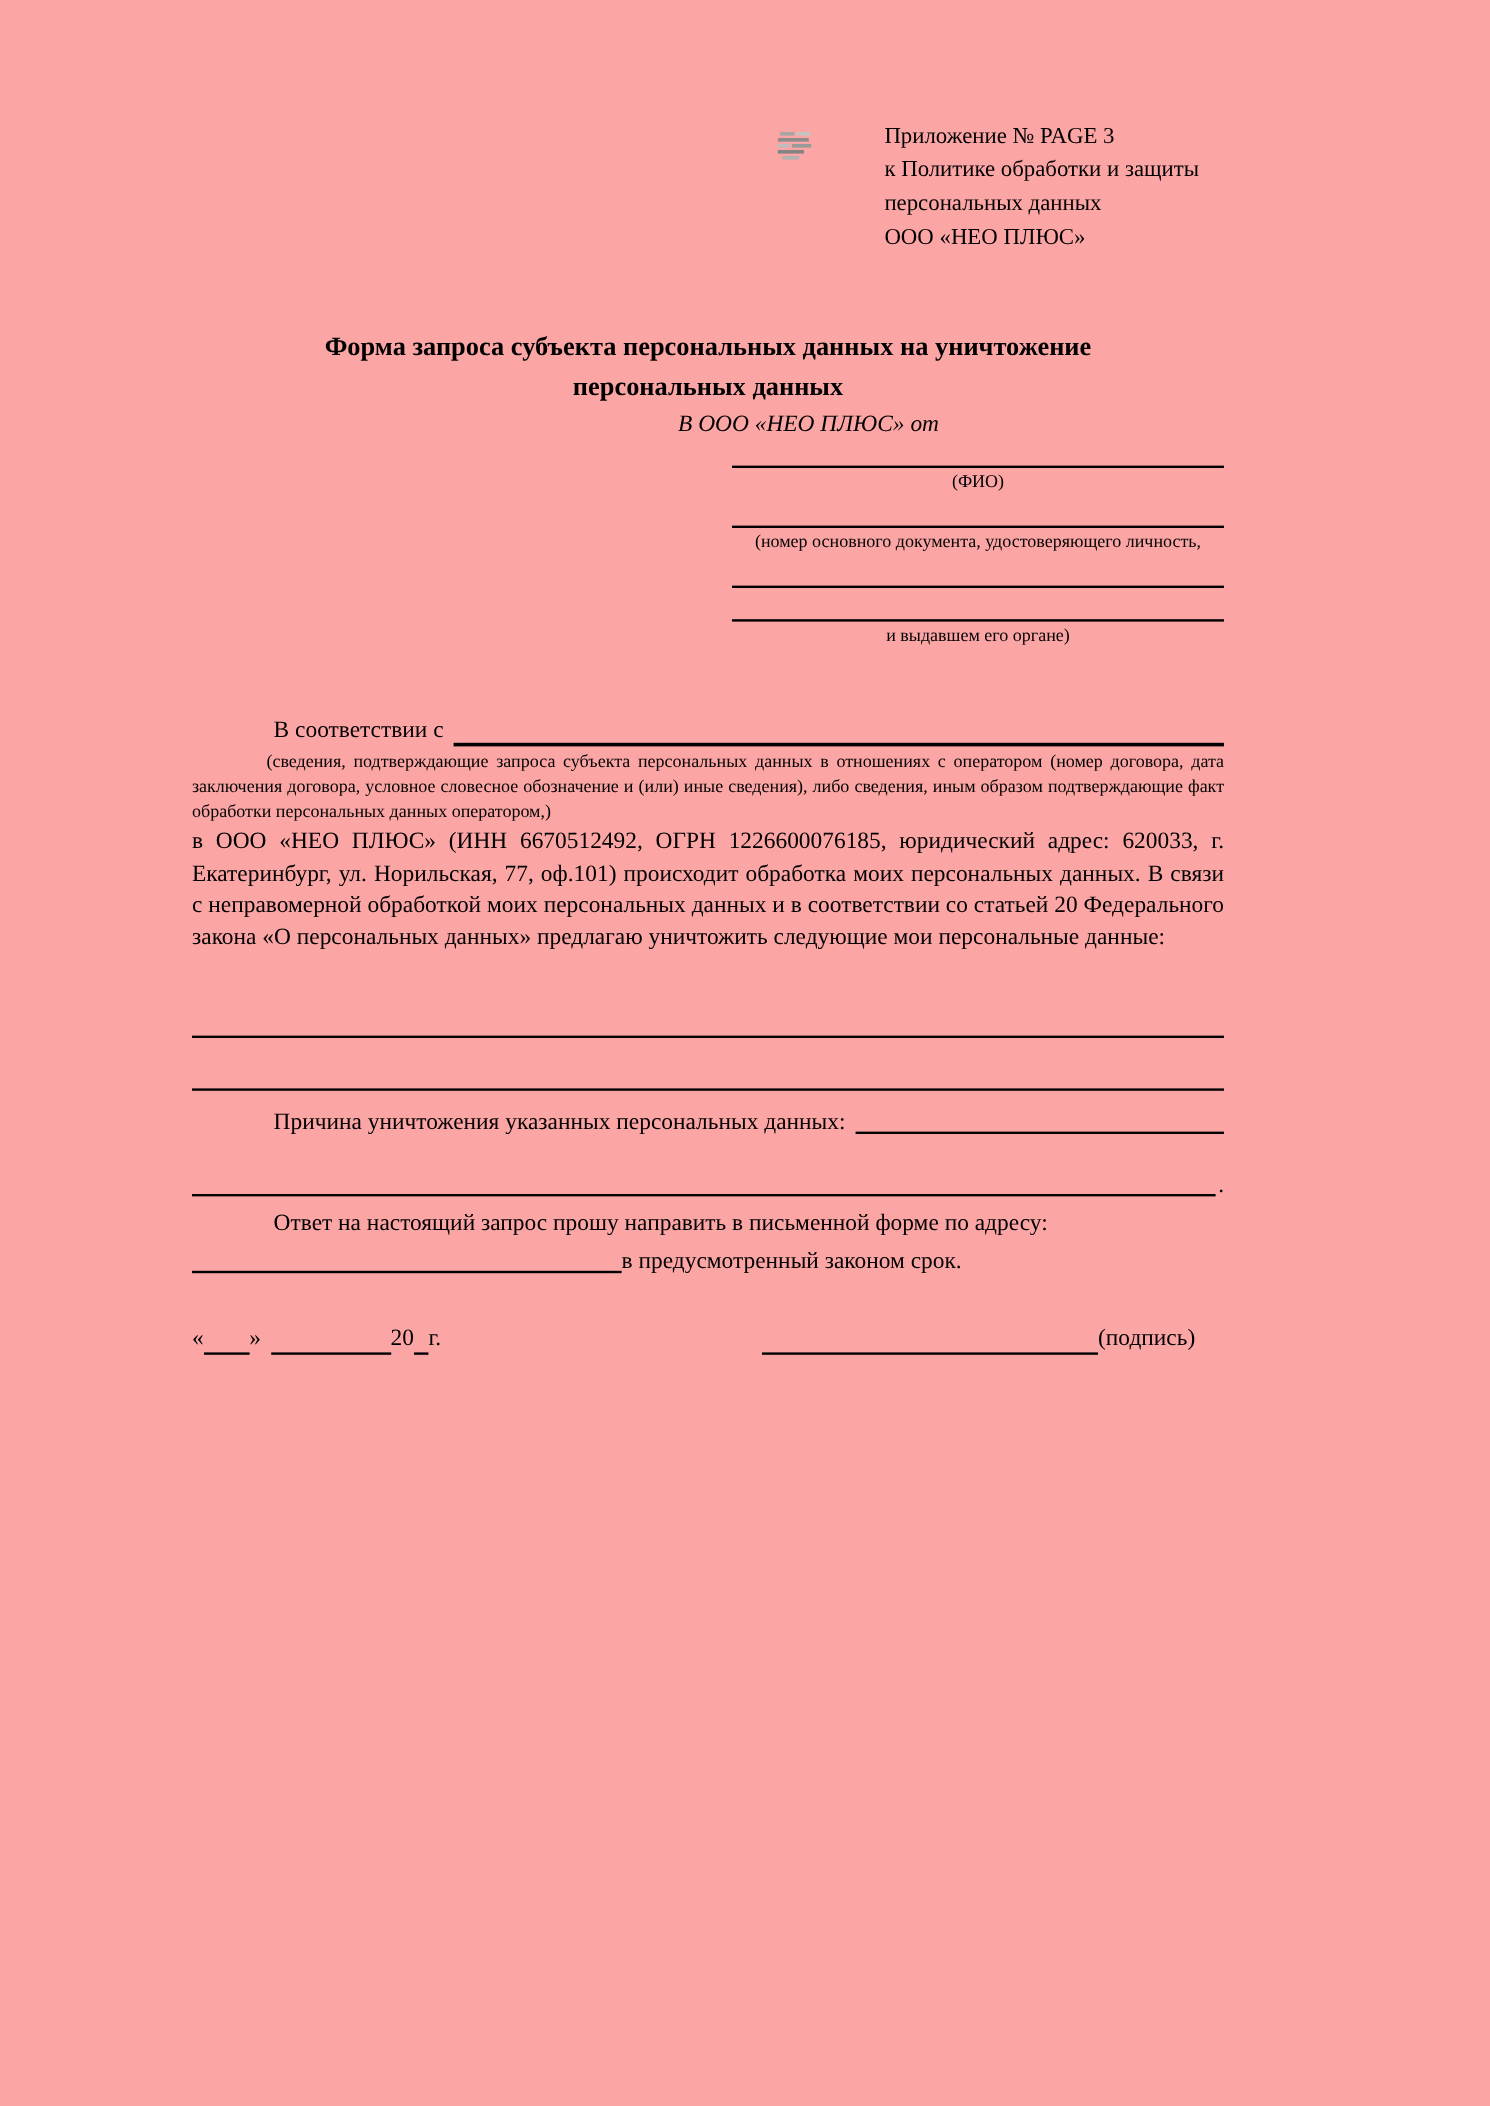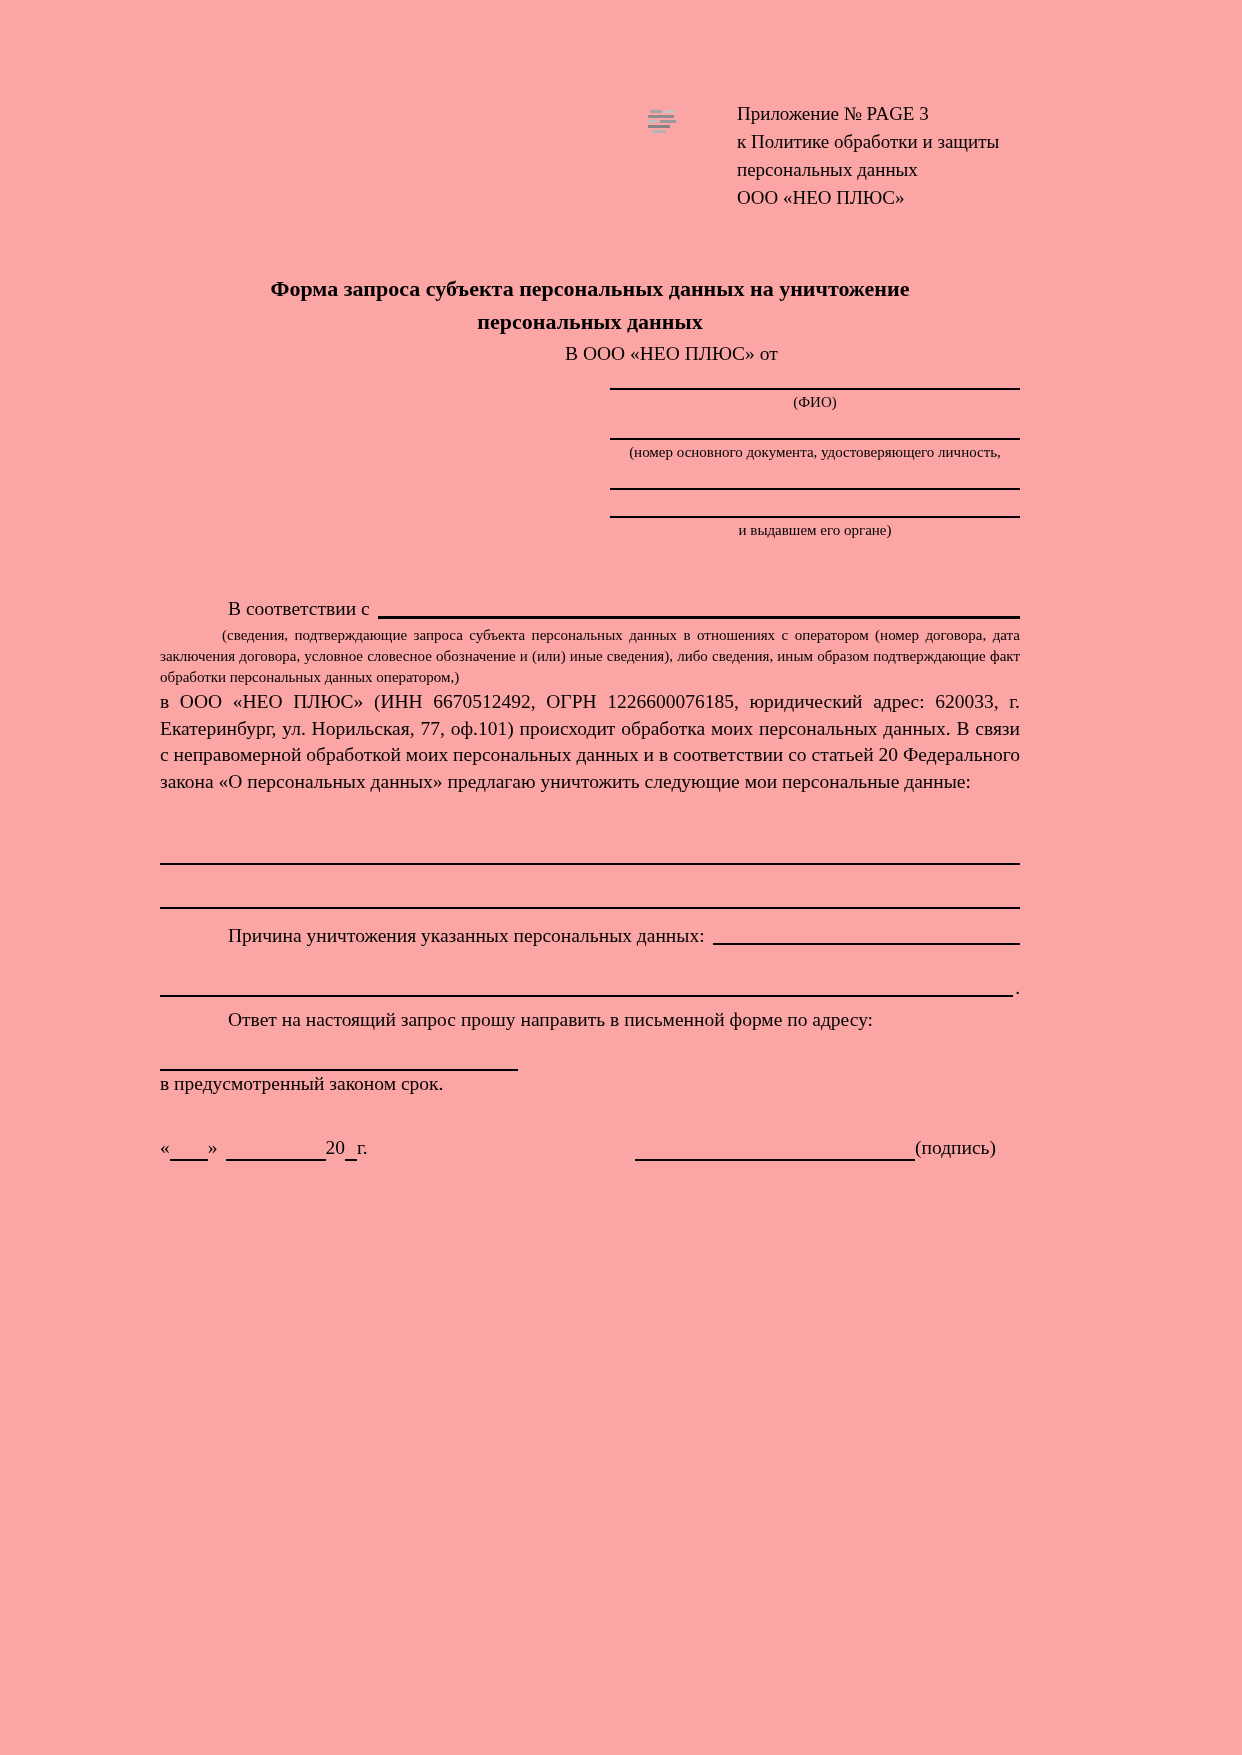--- a/index.html
+++ b/index.html
@@ -19,50 +19,50 @@
 
   
   .header-zone { position: relative; min-height: 116px; }
   .artifact-icon { position: absolute; left: 488px; top: 8px; width: 30px; height: 27px; }
   .header-text { margin-left: 577px; font-size: 19px; line-height: 28px; white-space: nowrap; }
 
   
   .doc-title { margin-top: 56px; text-align: center; font-weight: bold; font-size: 22px; line-height: 33px; }
   .doc-title span { display: block; }
 
-  .to-line { margin-top: 3px; padding-left: 405px; line-height: 26px; white-space: nowrap; }
+  .to-line { margin-top: 3px; padding-left: 405px; line-height: 26px; white-space: nowrap; font-style: italic; }
 
   
   .fields { margin-top: 4px; margin-left: 450px; width: 410px; }
   .field { margin-bottom: 9px; }
   .rule { height: 17px; border-bottom: 2px solid #000; }
   .caption { text-align: center; font-size: 15px; line-height: 19px; padding-top: 3px; white-space: nowrap; }
 
   
-  .accordance { margin-top: 56px; display: flex; line-height: 26px; }
+  .accordance { margin-top: 56px; display: flex; align-items: flex-end; line-height: 26px; }
   .accordance .lbl { padding-left: 68px; white-space: nowrap; }
   .ublank { border-bottom: 2px solid #000; display: inline-block; height: 20px; }
   .grow { flex: 1 1 auto; }
   .bold-blank { border-bottom-width: 3px; }
 
   .small-print { font-size: 15px; line-height: 21px; text-align: justify; text-indent: 62px; margin-top: 3px; }
 
   .main-par { margin-top: 1px; line-height: 26.5px; text-align: justify; }
 
   .blank-row { height: 42px; border-bottom: 2px solid #000; }
   .blank-rows { margin-top: 26px; }
 
   .row { display: flex; line-height: 26px; }
   .reason-row { margin-top: 14px; }
   .reason-row .lbl { padding-left: 68px; white-space: nowrap; margin-right: 8px; }
   .tail-period-row { margin-top: 26px; }
   .tail-period-row .dot { padding-left: 2px; }
 
   .response-line { margin-top: 6px; text-indent: 68px; line-height: 26px; }
-  .address-row { margin-top: 16px; flex-direction: column; }
+  .address-row { margin-top: 6px; }
   .w358 { width: 358px; }
 
   .sig-row { margin-top: 38px; display: flex; justify-content: space-between; align-items: flex-end; padding-right: 24px; line-height: 26px; }
   .sig-left, .sig-right { display: flex; align-items: flex-end; white-space: nowrap; }
   .w38 { width: 38px; }
   .w100 { width: 100px; }
   .w12 { width: 12px; }
   .w280 { width: 280px; }
   .sp8 { display: inline-block; width: 8px; }
 </style>

